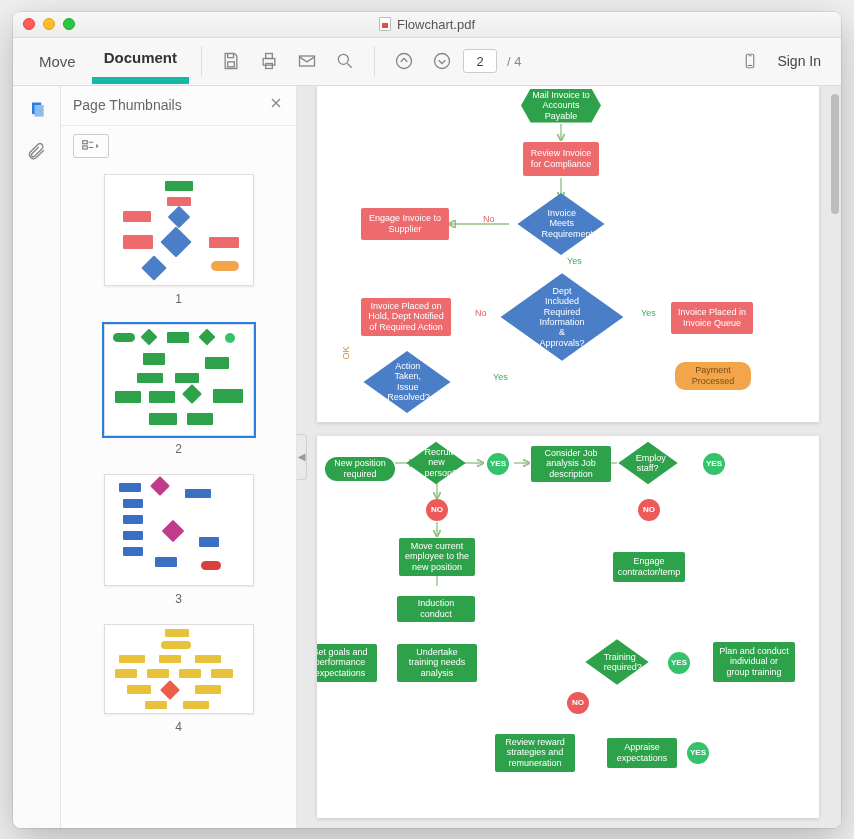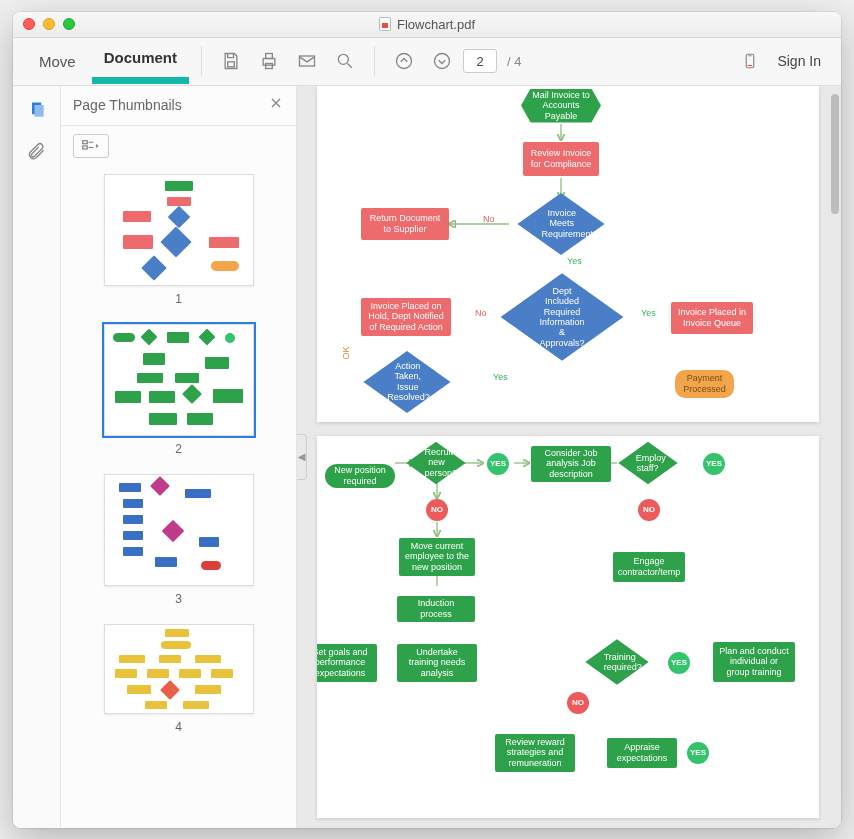--- a/index.html
+++ b/index.html
@@ -311,41 +311,41 @@
           <div class="fc rect red" style="left:206px;top:56px;width:76px;height:34px">
               <span>Review Invoice for Compliance</span>
             </div>
 
           <div class="fc diamond bluedi" style="left:222px;top:116px;width:44px;height:44px">
               <span>Invoice Meets Requirement?</span>
             </div>
           <div class="lbl no" style="left:166px;top:128px">No</div>
           <div class="lbl" style="left:250px;top:170px">Yes</div>
           <div class="fc rect red" style="left:44px;top:122px;width:88px;height:32px">
-              <span>Return Document to Supplier</span>
+              <span>Engage Invoice to Supplier</span>
             </div>
 
           <div class="fc diamond bluedi" style="left:214px;top:200px;width:62px;height:62px">
               <span>Dept Included Required Information &amp; Approvals?</span>
             </div>
           <div class="lbl no" style="left:158px;top:222px">No</div>
           <div class="lbl" style="left:324px;top:222px">Yes</div>
           <div class="fc rect red" style="left:44px;top:212px;width:90px;height:38px">
               <span>Invoice Placed on Hold, Dept Notified of Required Action</span>
             </div>
           <div class="fc rect red" style="left:354px;top:216px;width:82px;height:32px">
               <span>Invoice Placed in Invoice Queue</span>
             </div>
 
           <div class="fc diamond bluedi" style="left:68px;top:274px;width:44px;height:44px">
               <span>Action Taken, Issue Resolved?</span>
             </div>
           <div class="lbl" style="left:176px;top:286px">Yes</div>
           <div class="lbl ok" style="left:22px;top:262px;transform:rotate(-90deg)">OK</div>
-          <div class="fc orange" style="left:358px;top:284px;width:59px;height:28px;color:#7a4d12">
+          <div class="fc orange" style="left:358px;top:276px;width:76px;height:28px;color:#7a4d12">
               <span>Payment Processed</span>
             </div>
         </div>
 
         <div class="page p2">
           <svg class="connectors">
             <defs>
                 <marker id="ah2" markerWidth="6" markerHeight="6" refX="5" refY="3" orient="auto">
                   <path d="M0 0L6 3L0 6z" class="ah"></path>
                 </marker>
@@ -368,21 +368,21 @@
             <line x1="256" y1="226" x2="276" y2="226" marker-end="url(#ah2)"></line>
             <line x1="328" y1="226" x2="348" y2="226" marker-end="url(#ah2)"></line>
             <line x1="378" y1="226" x2="394" y2="226" marker-end="url(#ah2)"></line>
             <line x1="300" y1="248" x2="300" y2="262" marker-end="url(#ah2)"></line>
             <path d="M300 286 L300 316 L338 316" marker-end="url(#ah2)"></path>
             <path d="M427 246 L427 316 L392 316" marker-end="url(#ah2)"></path>
             <line x1="288" y1="316" x2="256" y2="316" marker-end="url(#ah2)"></line>
             <path d="M370 330 L370 352"></path>
           </svg>
 
-          <div class="fc pill green" style="left:8px;top:28px;width:70px;height:24px">
+          <div class="fc pill green" style="left:8px;top:21px;width:70px;height:24px">
               <span>New position required</span>
             </div>
           <div class="fc diamond greendi" style="left:104px;top:12px;width:30px;height:30px">
               <span>Recruit new person?</span>
             </div>
           <div class="fc circ yes" style="left:170px;top:17px">
               <span>YES</span>
             </div>
           <div class="fc rect green" style="left:214px;top:10px;width:80px;height:36px">
               <span>Consider Job analysis Job description</span>
@@ -402,21 +402,21 @@
             </div>
 
           <div class="fc rect green" style="left:82px;top:102px;width:76px;height:38px">
               <span>Move current employee to the new position</span>
             </div>
           <div class="fc rect green" style="left:296px;top:116px;width:72px;height:30px">
               <span>Engage contractor/temp</span>
             </div>
 
           <div class="fc rect green" style="left:80px;top:160px;width:78px;height:26px">
-              <span>Induction process</span>
+              <span>Induction conduct</span>
             </div>
 
           <div class="fc rect green" style="left:-14px;top:208px;width:74px;height:38px">
               <span>Set goals and performance expectations</span>
             </div>
           <div class="fc rect green" style="left:80px;top:208px;width:80px;height:38px">
               <span>Undertake training needs analysis</span>
             </div>
           <div class="fc diamond greendi" style="left:284px;top:210px;width:32px;height:32px">
               <span>Training required?</span>

